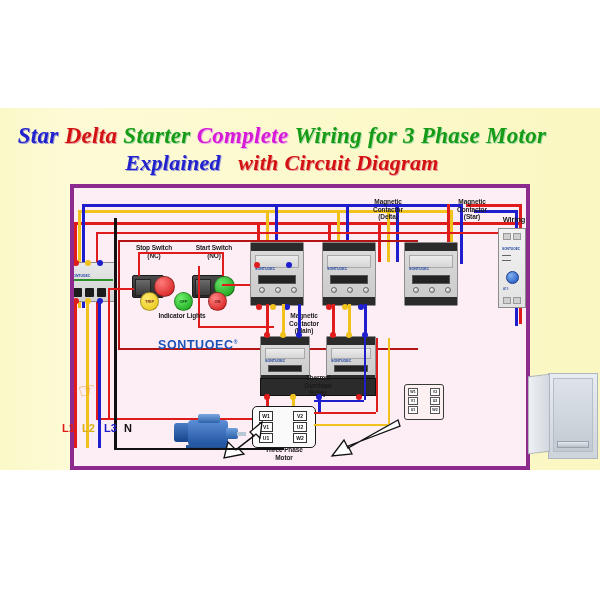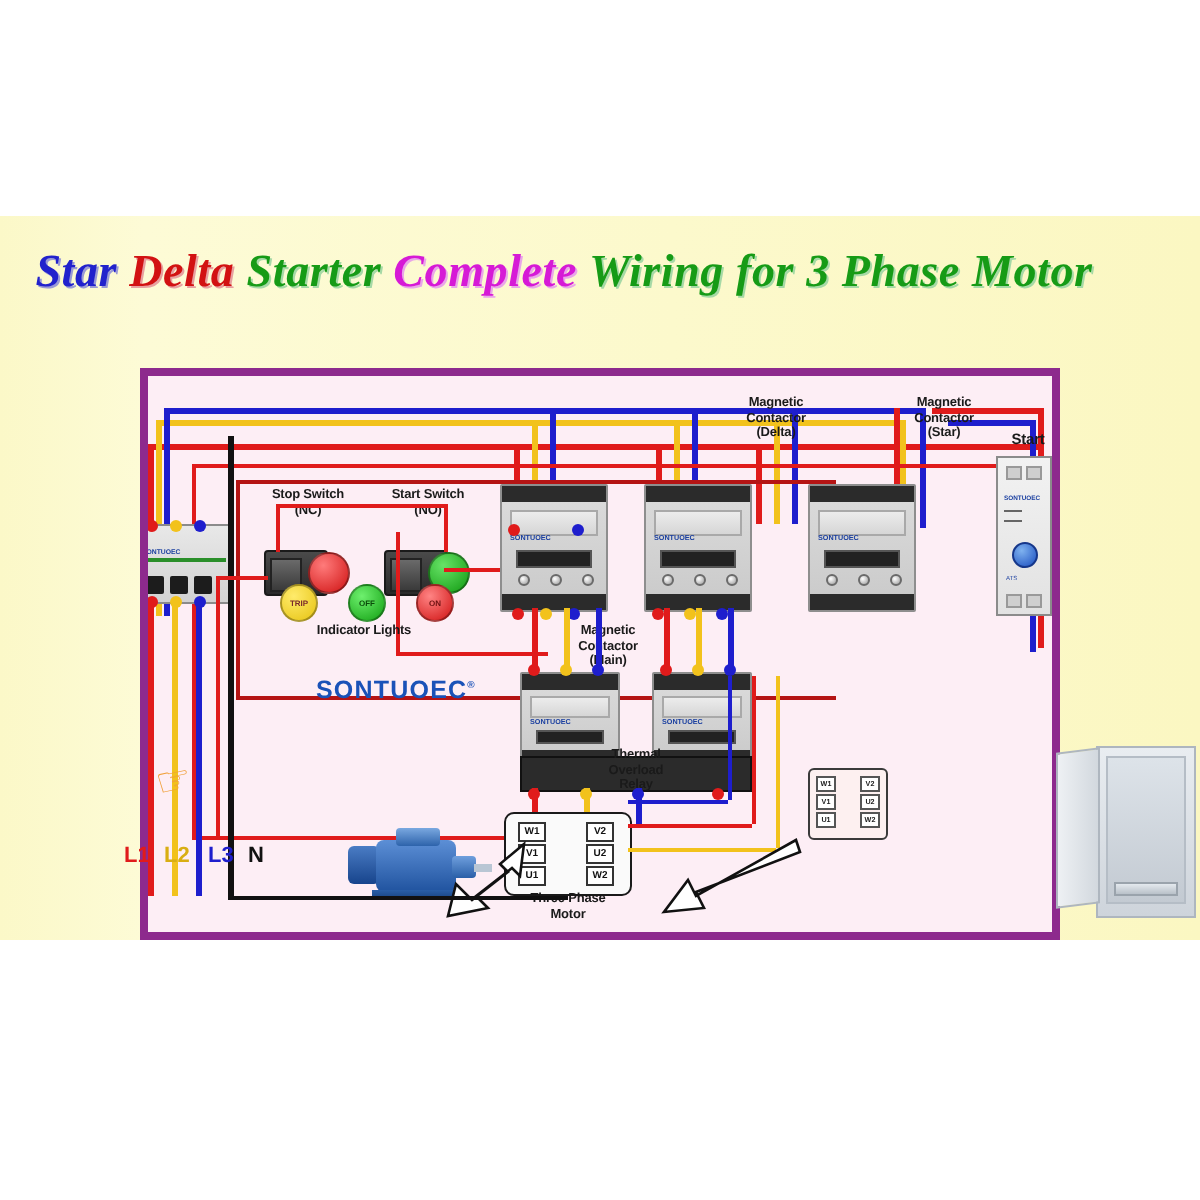--- a/index.html
+++ b/index.html
@@ -151,20 +151,25 @@
   <div class="band-white-bot"></div>
 
   <div class="title-wrap">
     <div class="title-line t1">
       <span class="w c-blue">Star</span>
       <span class="w c-red">Delta</span>
       <span class="w c-green">Starter</span>
       <span class="w c-mag">Complete</span>
       <span class="w c-green">Wiring for 3 Phase Motor</span>
     </div>
+    <div class="title-line t2">
+      <span class="w c-blue">Explained</span>
+      &nbsp;
+      <span class="w c-red">with Circuit Diagram</span>
+    </div>
   </div>
 
   <div class="frame">
    <div class="frame-inner">
 
     <div class="w-h blu w3" style="left:8px;top:16px;width:380px;"></div>
     <div class="w-h yel w3" style="left:4px;top:22px;width:372px;"></div>
     <div class="w-h red w3" style="left:0px;top:34px;width:448px;"></div>
     <div class="w-h red w3" style="left:392px;top:16px;width:56px;"></div>
     <div class="w-h blu w3" style="left:400px;top:22px;width:44px;"></div>
@@ -315,21 +320,21 @@
       <div class="ct-screw" style="left:8px;top:44px;"></div>
       <div class="ct-screw" style="left:24px;top:44px;"></div>
       <div class="ct-screw" style="left:40px;top:44px;"></div>
     </div>
     <div class="lab" style="left:372px;top:10px;width:52px;">
       <span>Magnetic</span><br>
       <span>Contactor</span><br>
       <span>(Star)</span>
     </div>
 
-    <div class="lab" style="left:420px;top:28px;width:40px;font-size:7.5px;">Start</div>
+    <div class="lab" style="left:420px;top:28px;width:40px;font-size:7.5px;">Wiring</div>
     <div class="timer" style="left:424px;top:40px;width:26px;height:78px;">
       <div style="position:absolute;left:4px;top:4px;width:6px;height:5px;background:#cfcfcf;border:.5px solid #999;"></div>
       <div style="position:absolute;left:14px;top:4px;width:6px;height:5px;background:#cfcfcf;border:.5px solid #999;"></div>
       <div style="position:absolute;left:3px;top:18px;font-size:3.2px;color:#1a3fa0;font-weight:bold;">SONTUOEC</div>
       <div style="position:absolute;left:3px;top:26px;width:9px;height:1px;background:#666;"></div>
       <div style="position:absolute;left:3px;top:31px;width:9px;height:1px;background:#666;"></div>
       <div class="timer-knob" style="left:7px;top:42px;"></div>
       <div style="position:absolute;left:4px;top:58px;font-size:3px;color:#1a3fa0;">ATS</div>
       <div style="position:absolute;left:4px;top:68px;width:6px;height:5px;background:#cfcfcf;border:.5px solid #999;"></div>
       <div style="position:absolute;left:14px;top:68px;width:6px;height:5px;background:#cfcfcf;border:.5px solid #999;"></div>

